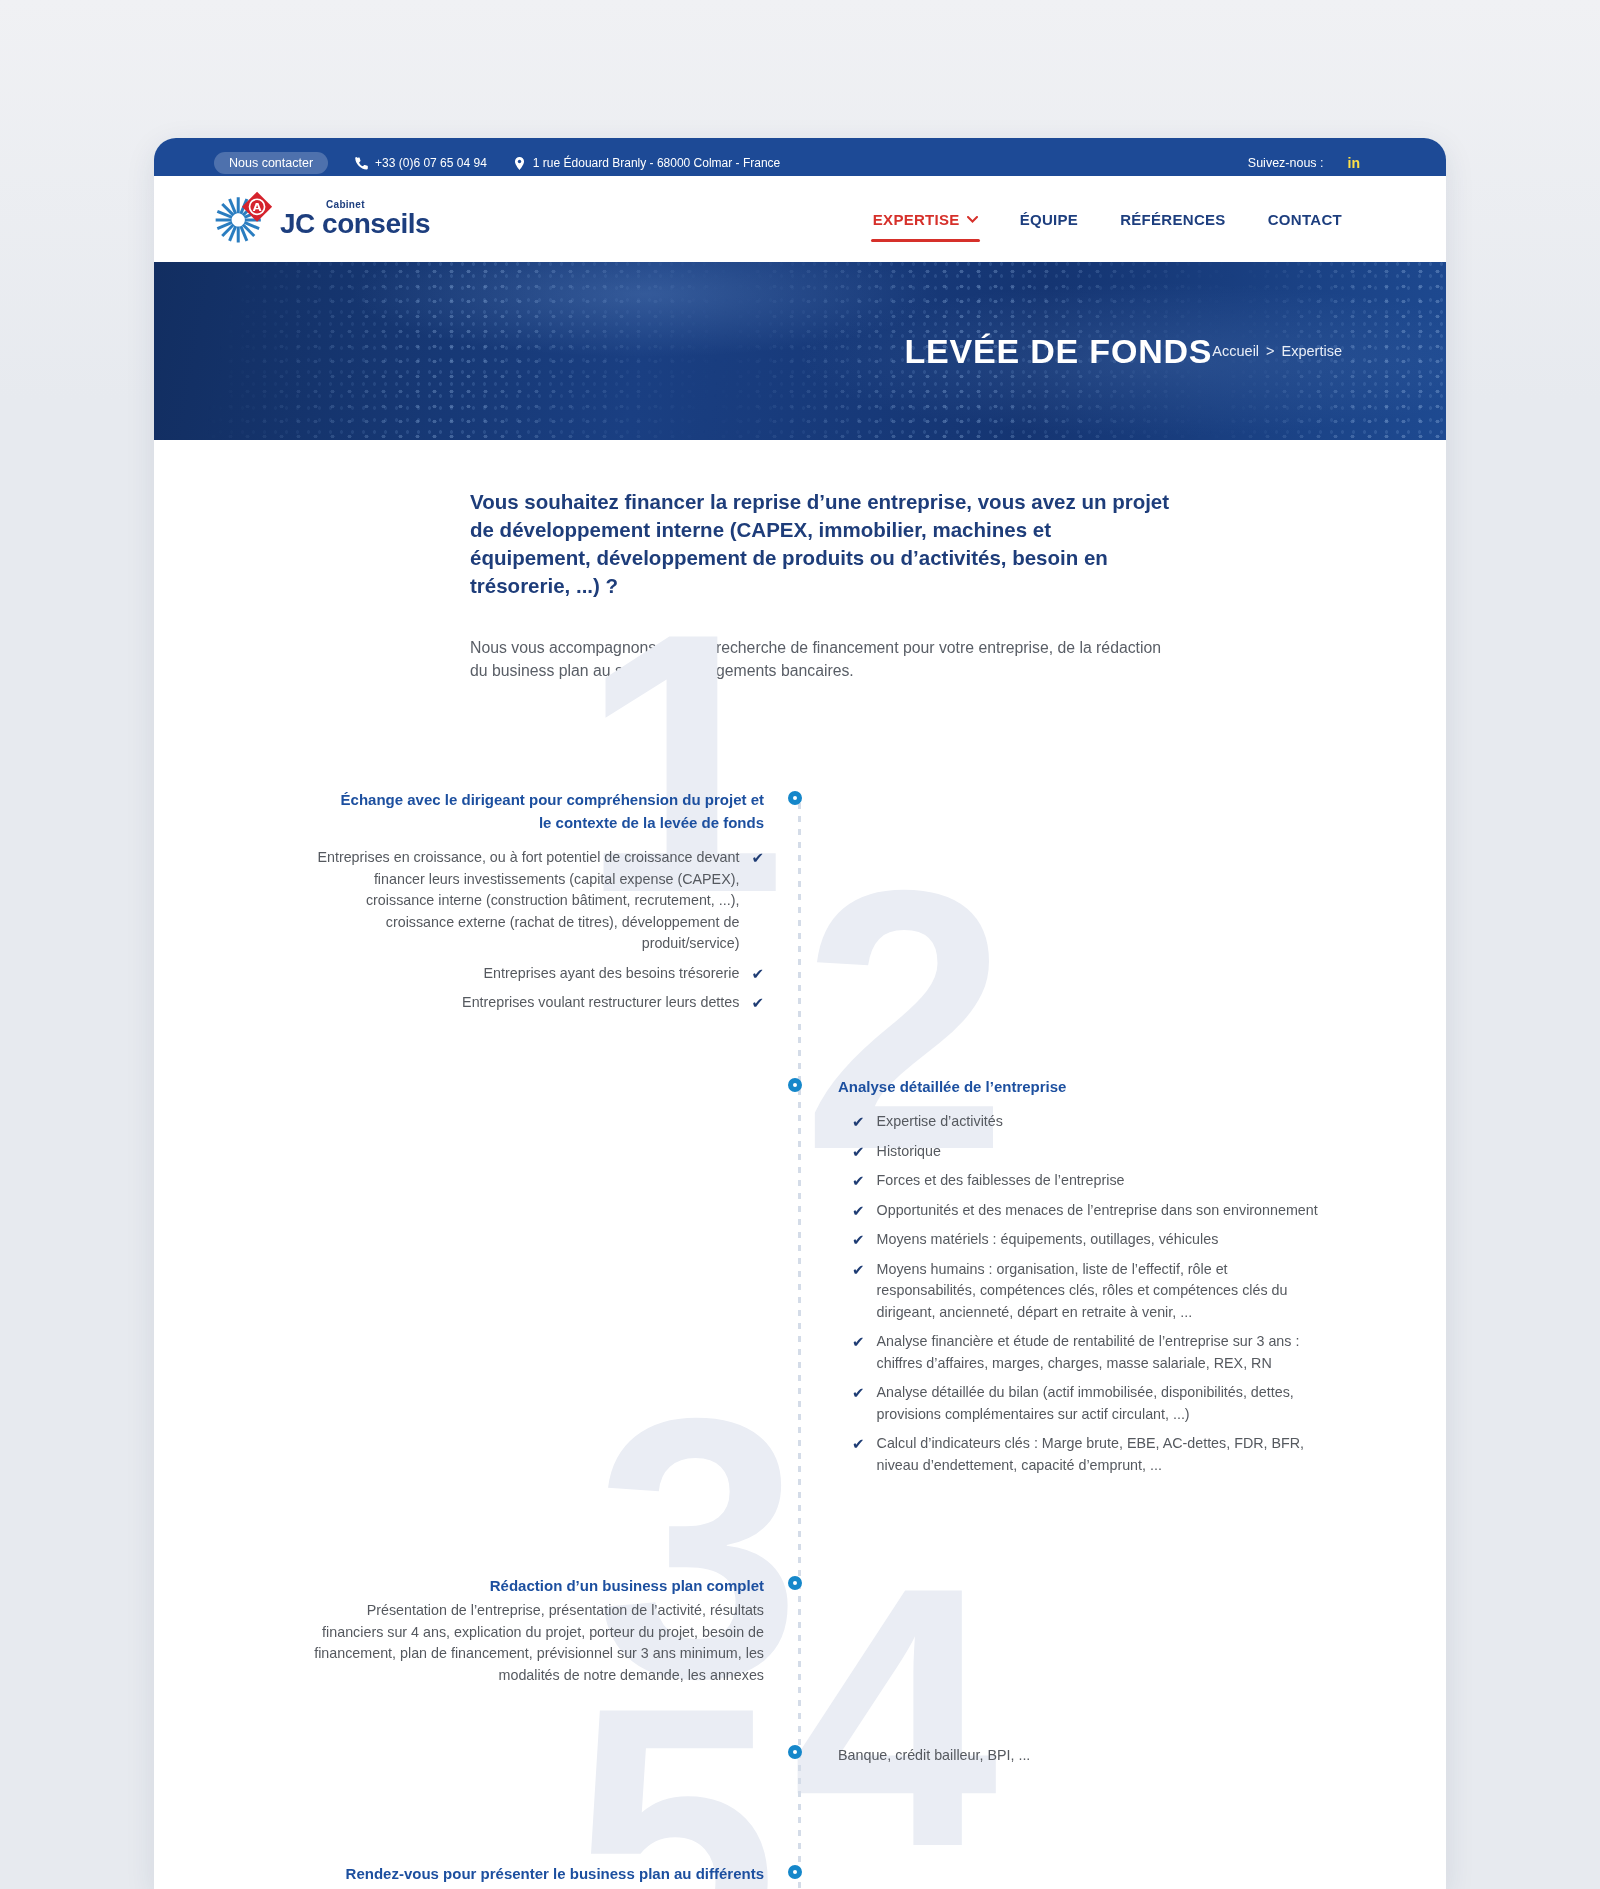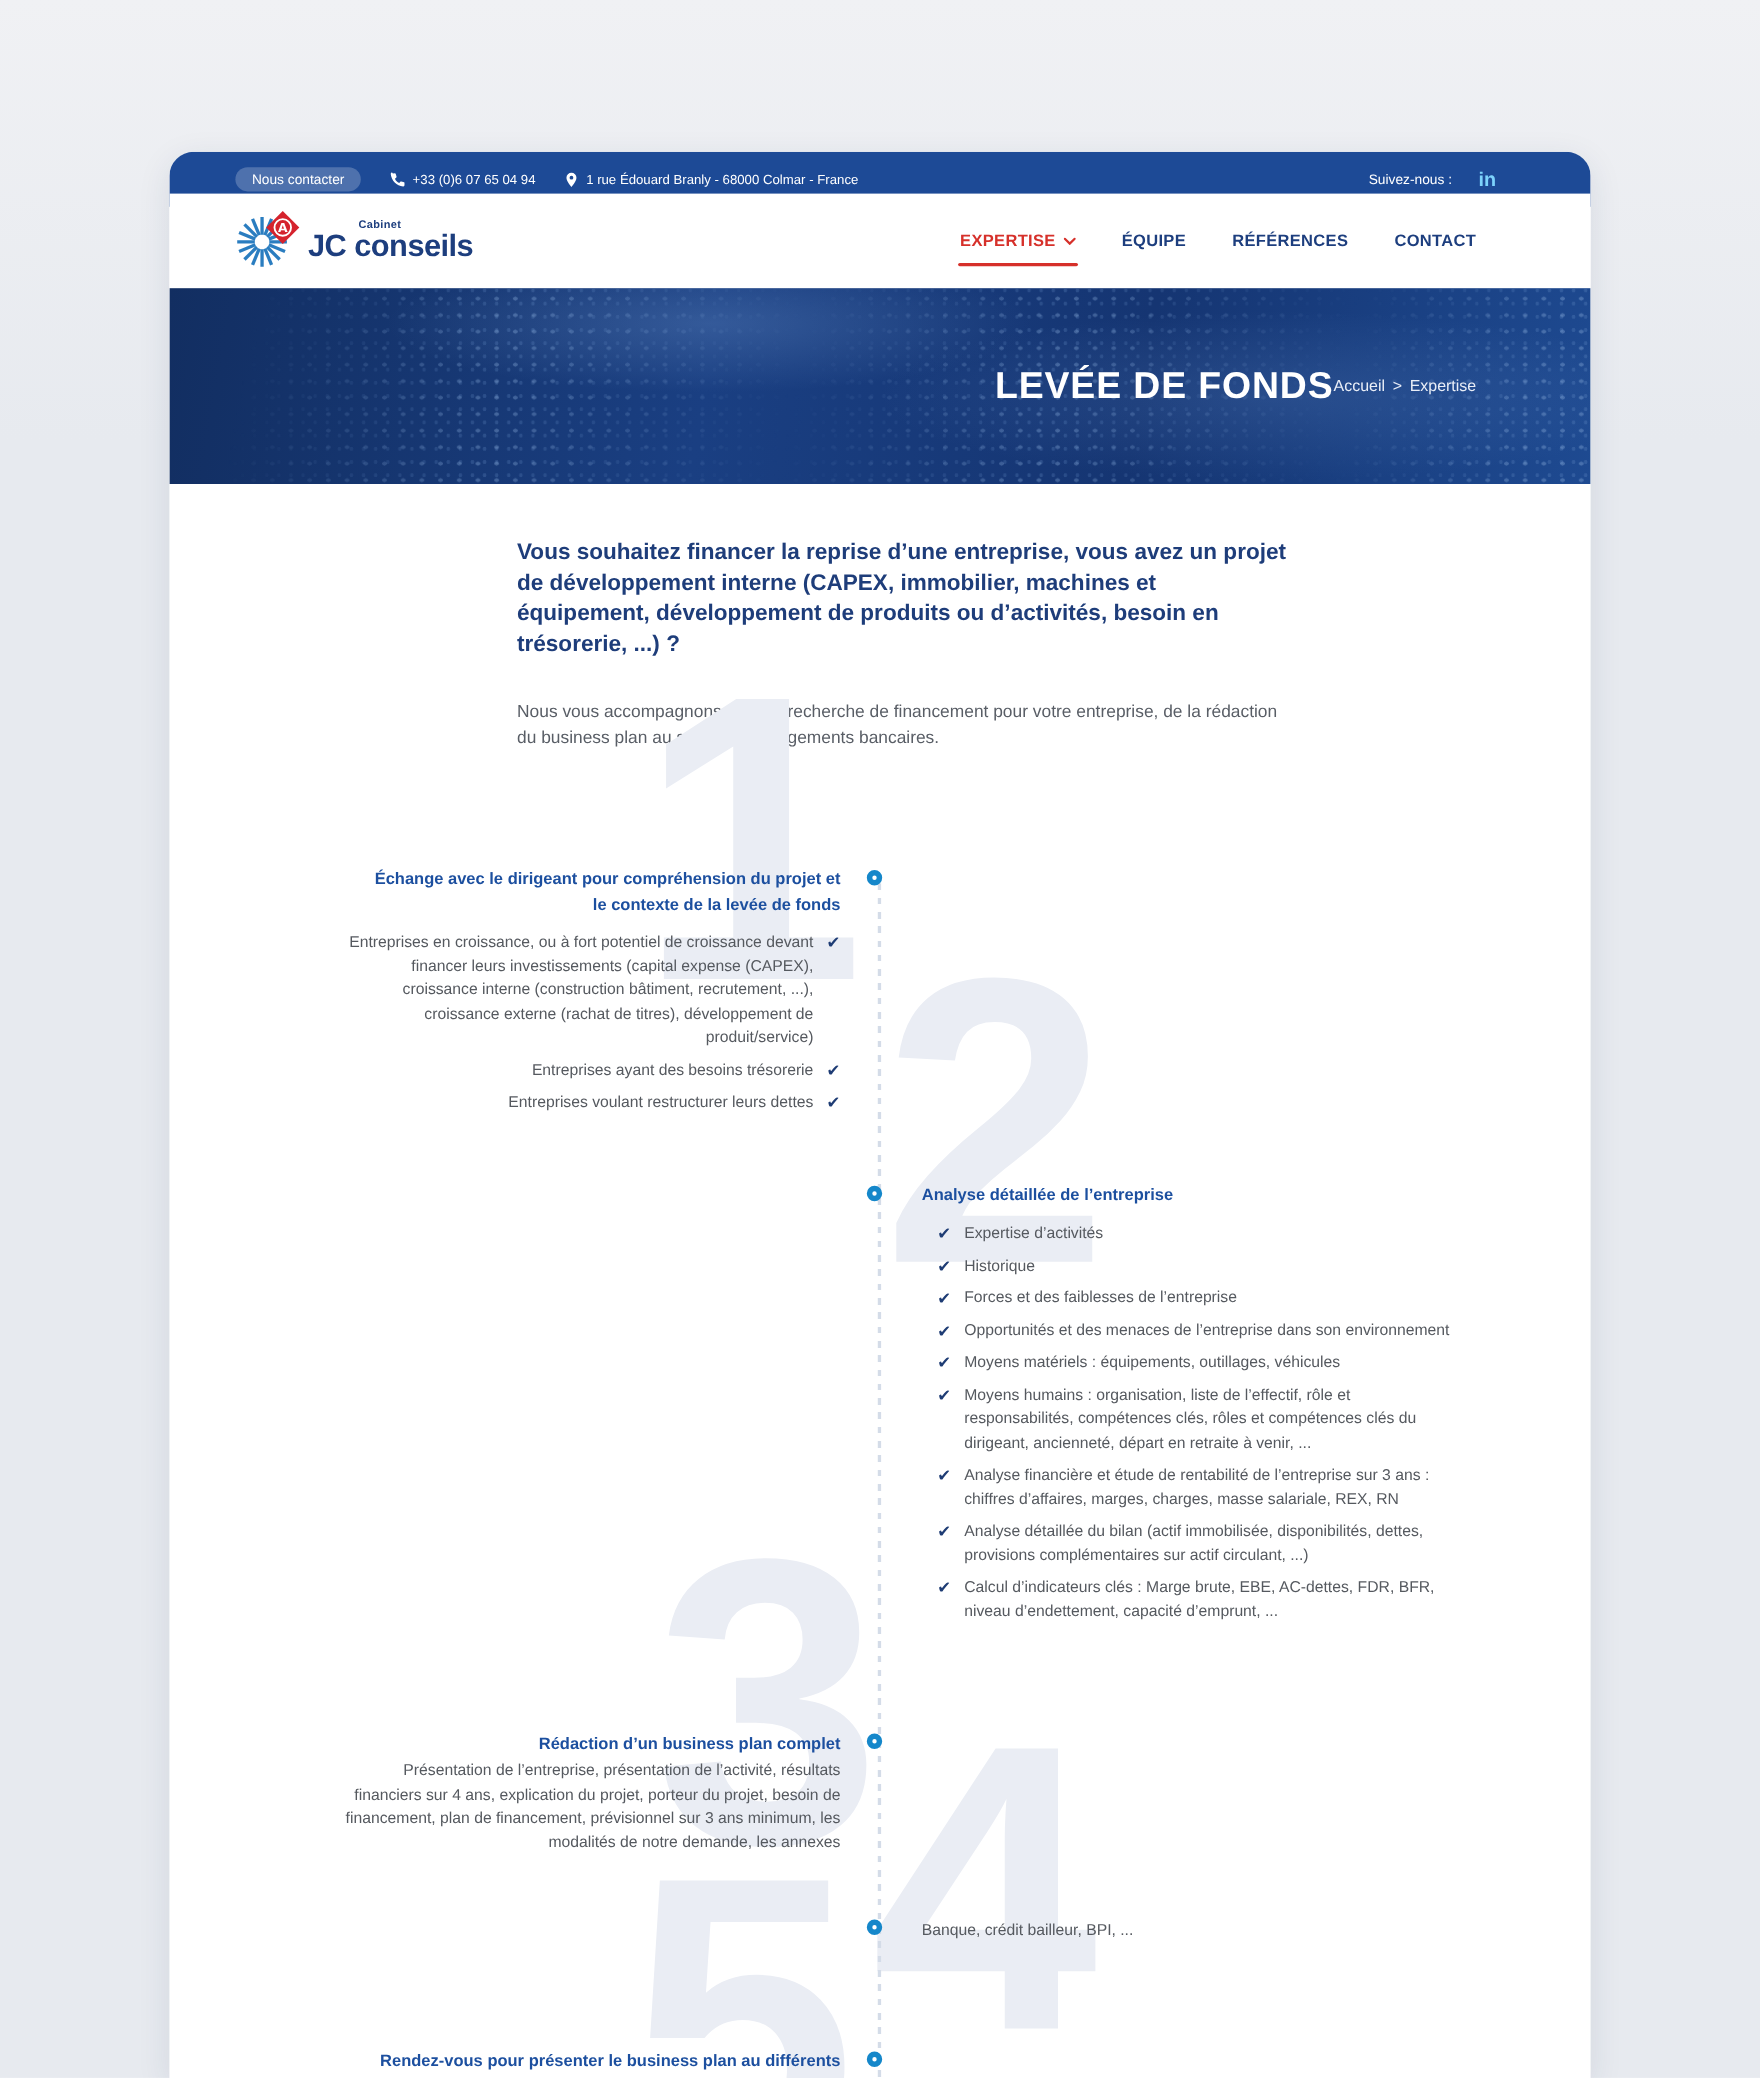--- a/index.html
+++ b/index.html
@@ -15,21 +15,21 @@
   .topbar { position:absolute; top:0; left:0; right:0; height:50px;
     background:#1d4a96; display:flex; align-items:center;
     justify-content:space-between; padding:0 86px 0 60px; color:#fff; }
   .tb-left { display:flex; align-items:center; gap:26px; }
   .pill { background:rgba(255,255,255,.22); color:#fff; border:none;
     border-radius:12px; padding:4px 15px; font-size:12.5px; cursor:pointer;
     font-family:inherit; }
   .tb-item { display:flex; align-items:flex-start; gap:7px; font-size:12px;
     color:#fff; text-decoration:none; }
   .tb-right { display:flex; align-items:center; gap:24px; font-size:12.5px; }
-  .li-badge { font-weight:bold; font-size:18px; color:#7dd3fc; text-decoration:none; }
+  .li-badge { font-weight:bold; font-size:14px; color:#fde047; text-decoration:none; }
 
   
   .header { position:absolute; top:38px; left:0; right:0; height:86px;
     background:#fff; display:flex; align-items:center;
     justify-content:space-between; padding:0 104px 0 56px; }
   .logo { display:flex; align-items:center; gap:6px; cursor:pointer; }
   .logo-text { line-height:1; color:#1d3e7e; }
   .logo-top { font-size:10px; font-weight:bold; padding-left:46px; letter-spacing:.3px; }
   .logo-name { font-size:28px; font-weight:bold; letter-spacing:-.5px; }
   .nav { display:flex; align-items:center; gap:42px; }

